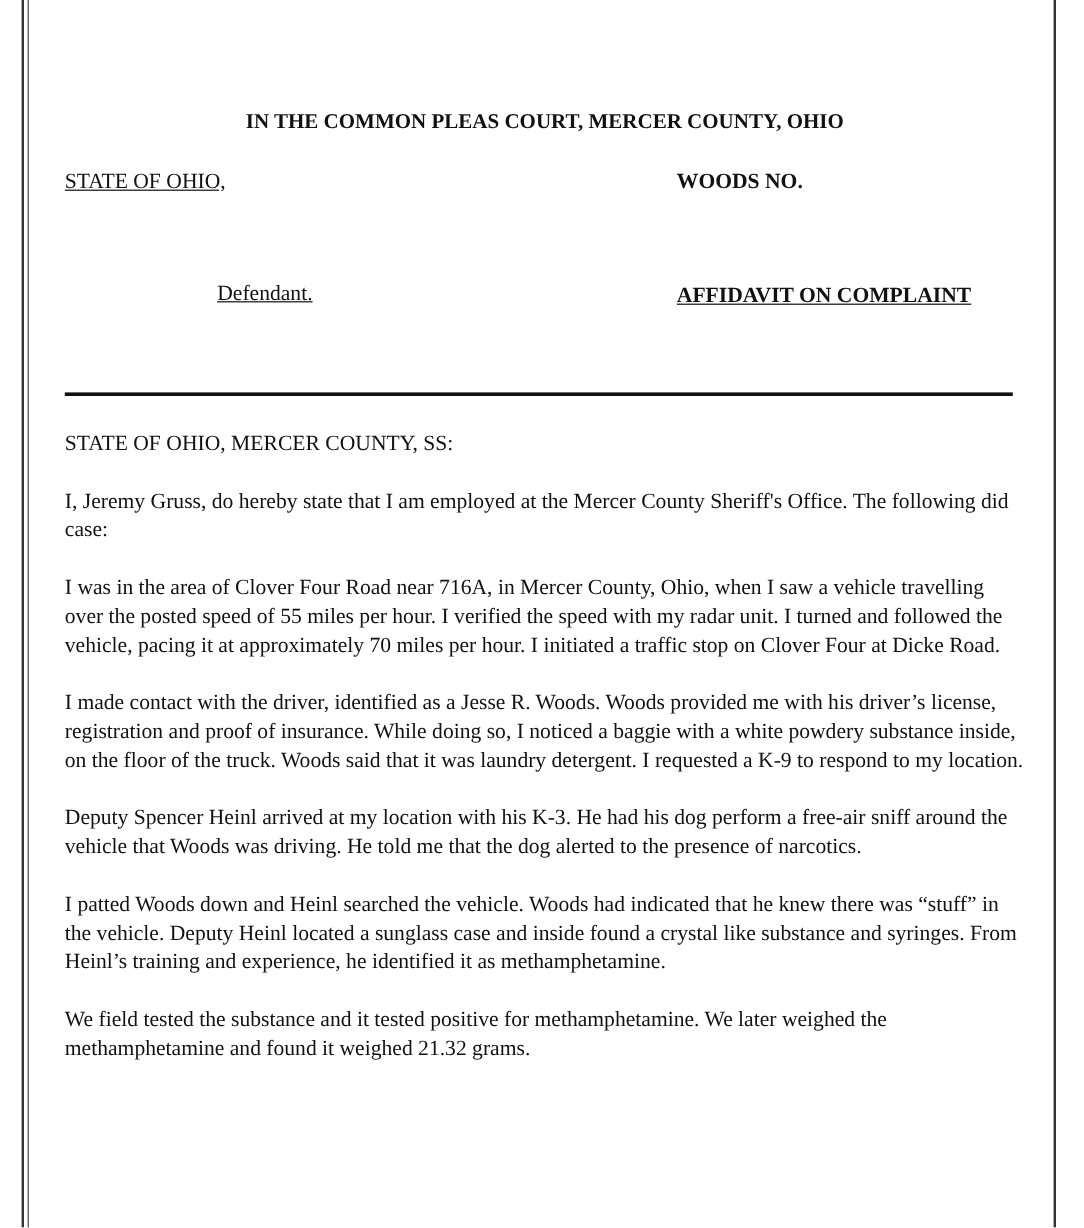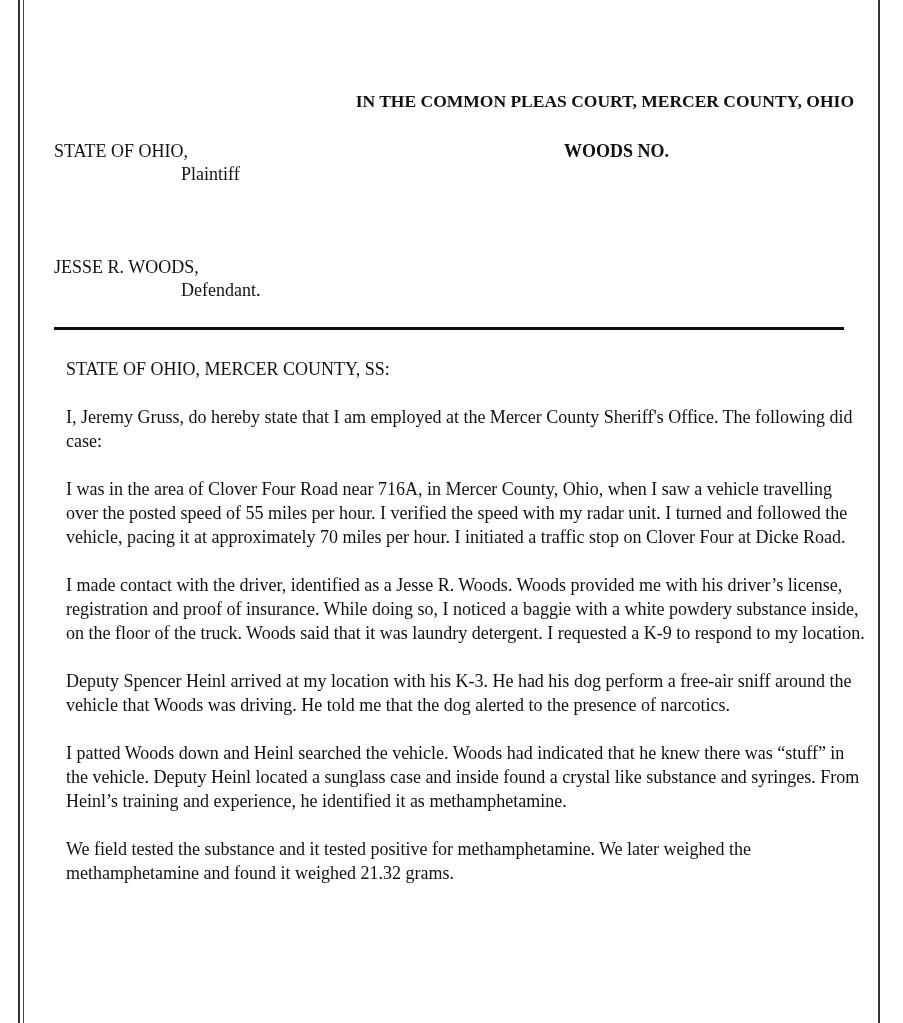--- a/index.html
+++ b/index.html
@@ -27,49 +27,50 @@
     .page {
       position: absolute;
       left: 54px;
       top: 0;
       width: 800px;
     }
     .court-title {
       position: absolute;
       left: 0; top: 91px;
       width: 800px;
-      text-align: right;
+      text-align: center;
       font-weight: bold;
       font-size: 17.5px;
       letter-spacing: 0;
     }
     .caption-left {
       position: absolute;
       left: 0; top: 140px;
       font-size: 18px;
       line-height: 23px;
+      text-decoration: underline;
     }
     .caption-left .indent { padding-left: 127px; }
     .caption-right {
       position: absolute;
       left: 510px; top: 140px;
       font-size: 18px;
       line-height: 23px;
       font-weight: bold;
     }
     .rule {
       position: absolute;
       left: 0; top: 327px;
       width: 790px;
       height: 3px;
       background: #111;
     }
     .body-text {
       position: absolute;
-      left: 12px; top: 357px;
+      left: 0; top: 357px;
       width: 800px;
       font-size: 18px;
       line-height: 24px;
     }
     .body-text p {
       margin: 0 0 24px 0;
     }
     .u { text-decoration: underline; }
     .gap { height: 23px; }
   </style>
@@ -79,32 +80,31 @@
 <div class="border-left-outer"></div>
 <div class="border-left-inner"></div>
 <div class="border-right"></div>
 
 <div class="page">
 
   <div class="court-title">IN THE COMMON PLEAS COURT, MERCER COUNTY, OHIO</div>
 
   <div class="caption-left">
     <div>STATE OF OHIO,</div>
-    <div class="indent">Plaintiff</div>
     <div class="gap"></div>
     <div style="height:12px"></div>
     <div class="gap"></div>
     <div style="height:12px"></div>
-    <div>JESSE R. WOODS,</div>
     <div class="indent">Defendant.</div>
   </div>
 
   <div class="caption-right">
     <div>WOODS NO.</div>
     <div style="height:72px"></div>
+    <div class="u">AFFIDAVIT ON COMPLAINT</div>
   </div>
 
   <div class="rule"></div>
 
   <div class="body-text">
     <p>STATE OF OHIO, MERCER COUNTY, SS:</p>
     <p>I, Jeremy Gruss, do hereby state that I am employed at the Mercer County Sheriff's Office. The following did case:</p>
     <p>I was in the area of Clover Four Road near 716A, in Mercer County, Ohio, when I saw a vehicle travelling over the posted speed of 55 miles per hour. I verified the speed with my radar unit. I turned and followed the vehicle, pacing it at approximately 70 miles per hour. I initiated a traffic stop on Clover Four at Dicke Road.</p>
     <p>I made contact with the driver, identified as a Jesse R. Woods. Woods provided me with his driver’s license, registration and proof of insurance. While doing so, I noticed a baggie with a white powdery substance inside, on the floor of the truck. Woods said that it was laundry detergent. I requested a K-9 to respond to my location.</p>
     <p>Deputy Spencer Heinl arrived at my location with his K-3. He had his dog perform a free-air sniff around the vehicle that Woods was driving. He told me that the dog alerted to the presence of narcotics.</p>

